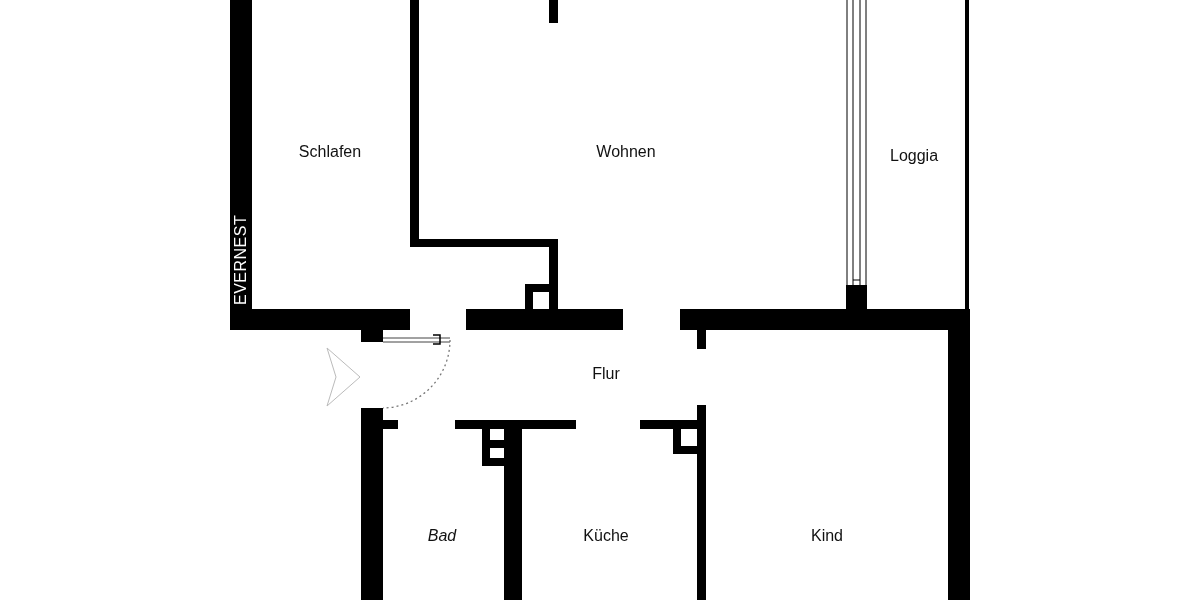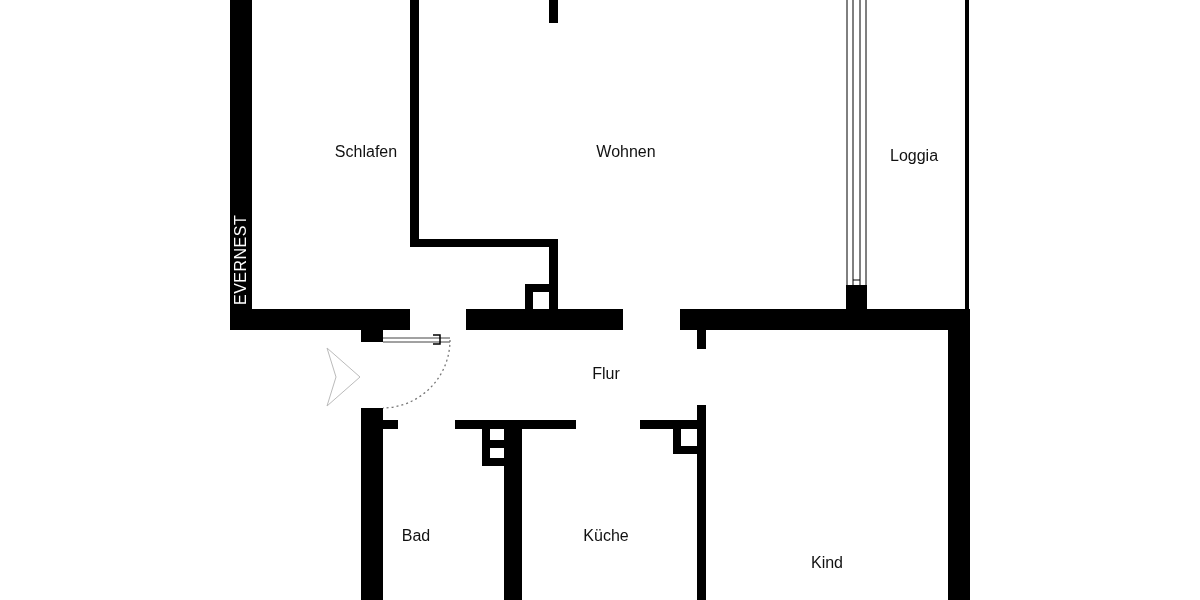--- a/index.html
+++ b/index.html
@@ -109,20 +109,20 @@
       <line x1="383" y1="338" x2="450" y2="338"></line>
       <line x1="383" y1="342" x2="450" y2="342"></line>
       <path d="M433 335 L440 335 L440 344 L433 344" stroke="#000" stroke-width="1.5"></path>
     </g>
 
     <path d="M450 340 A 68 68 0 0 1 383 408" stroke="#777" stroke-width="1.3" stroke-dasharray="2,3" fill="none"></path>
 
     <path d="M327 348 L360 377 L327 406 L336 377 Z" stroke="#bbbbbb" stroke-width="1" fill="none"></path>
   </svg>
 
-  <div class="room-label" style="left:330px;top:152px;margin-left:36px;">Schlafen</div>
+  <div class="room-label" style="left:330px;top:152px;">Schlafen</div>
   <div class="room-label" style="left:606px;top:152px;margin-left:20px;">Wohnen</div>
   <div class="room-label" style="left:914px;top:156px;">Loggia</div>
   <div class="room-label" style="left:606px;top:374px;">Flur</div>
-  <div class="room-label" style="left:416px;top:536px;">Bad</div>
+  <div class="room-label" style="left:442px;top:536px;font-style:italic;">Bad</div>
   <div class="room-label" style="left:606px;top:536px;text-align:right;">Küche</div>
-  <div class="room-label" style="left:827px;top:563px;">Kind</div>
+  <div class="room-label" style="left:827px;top:536px;">Kind</div>
 </div>
 
 </body></html>

